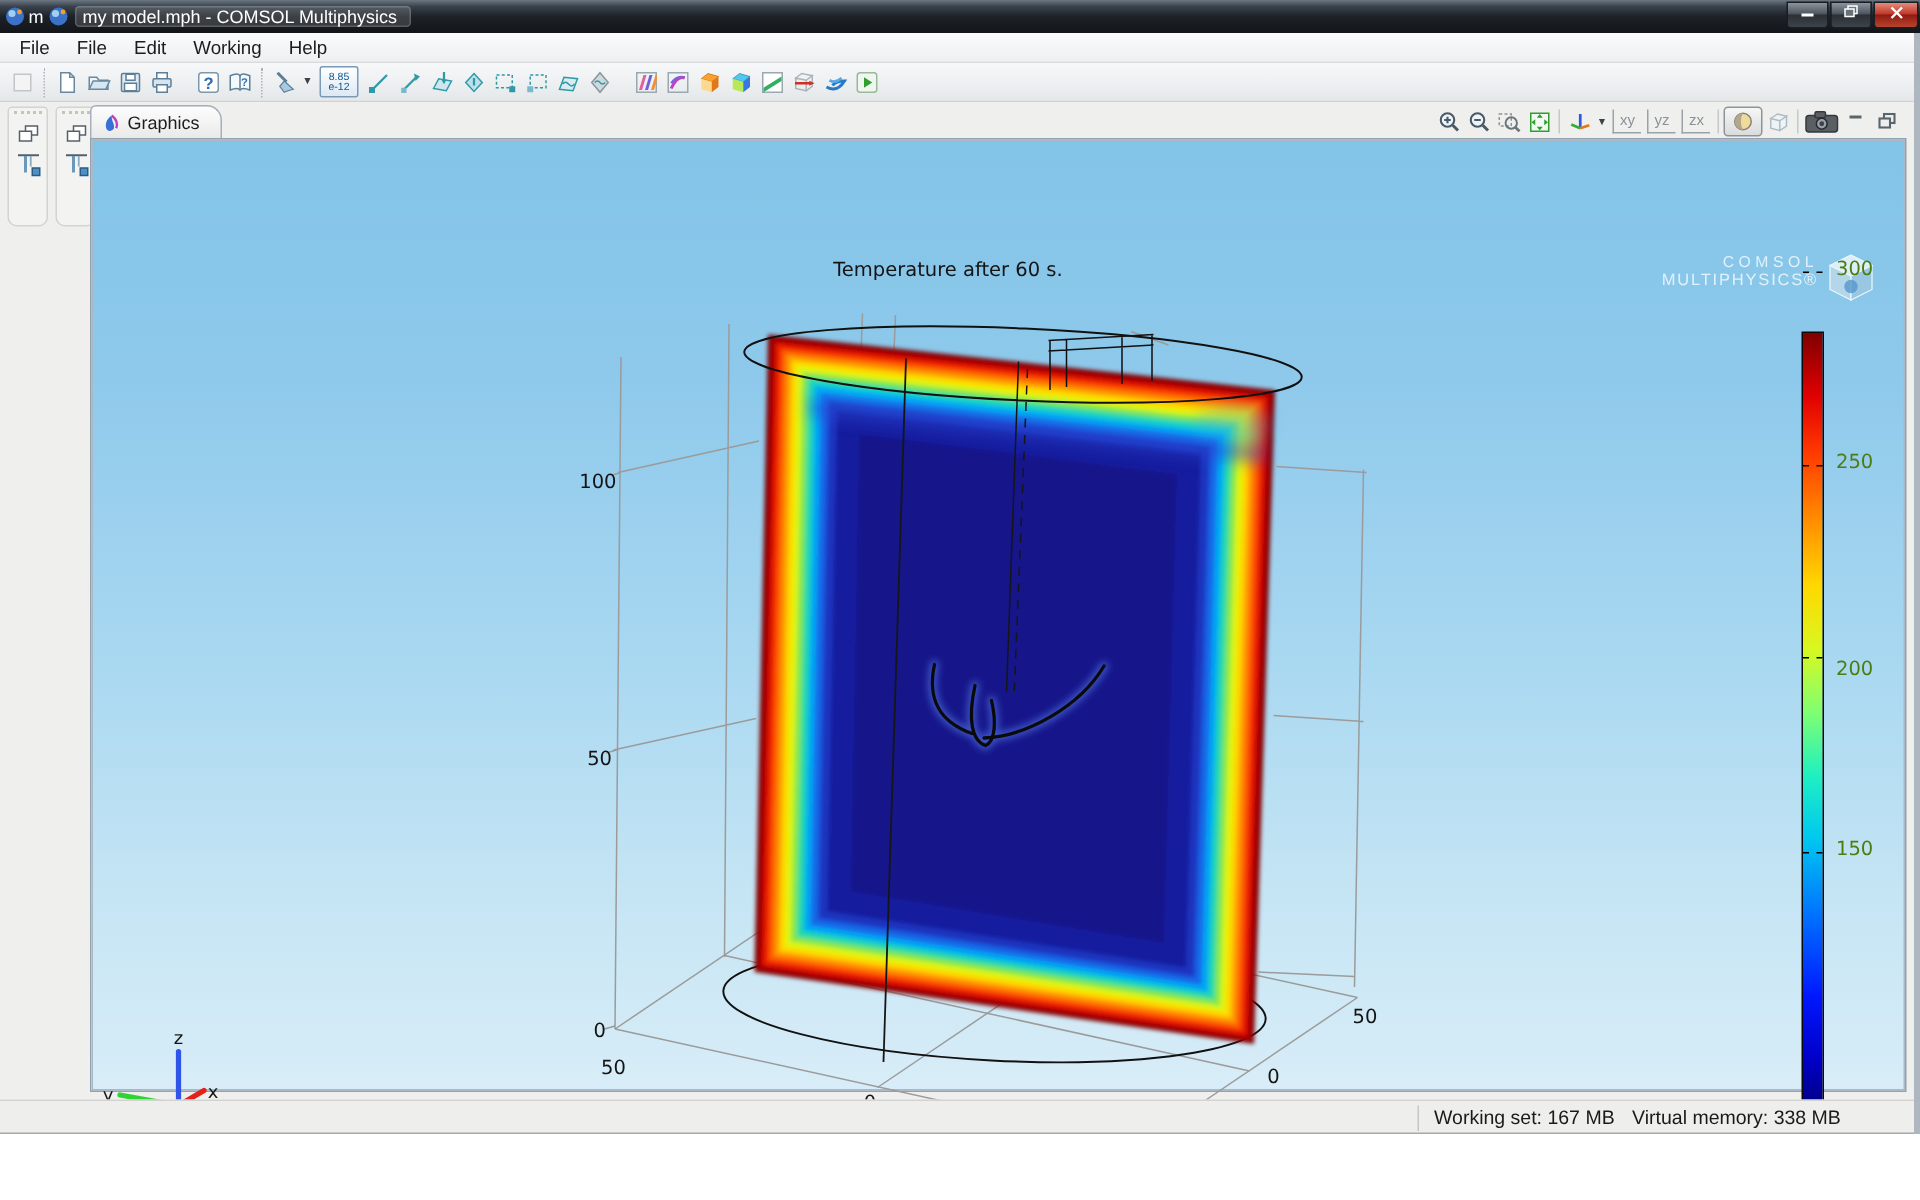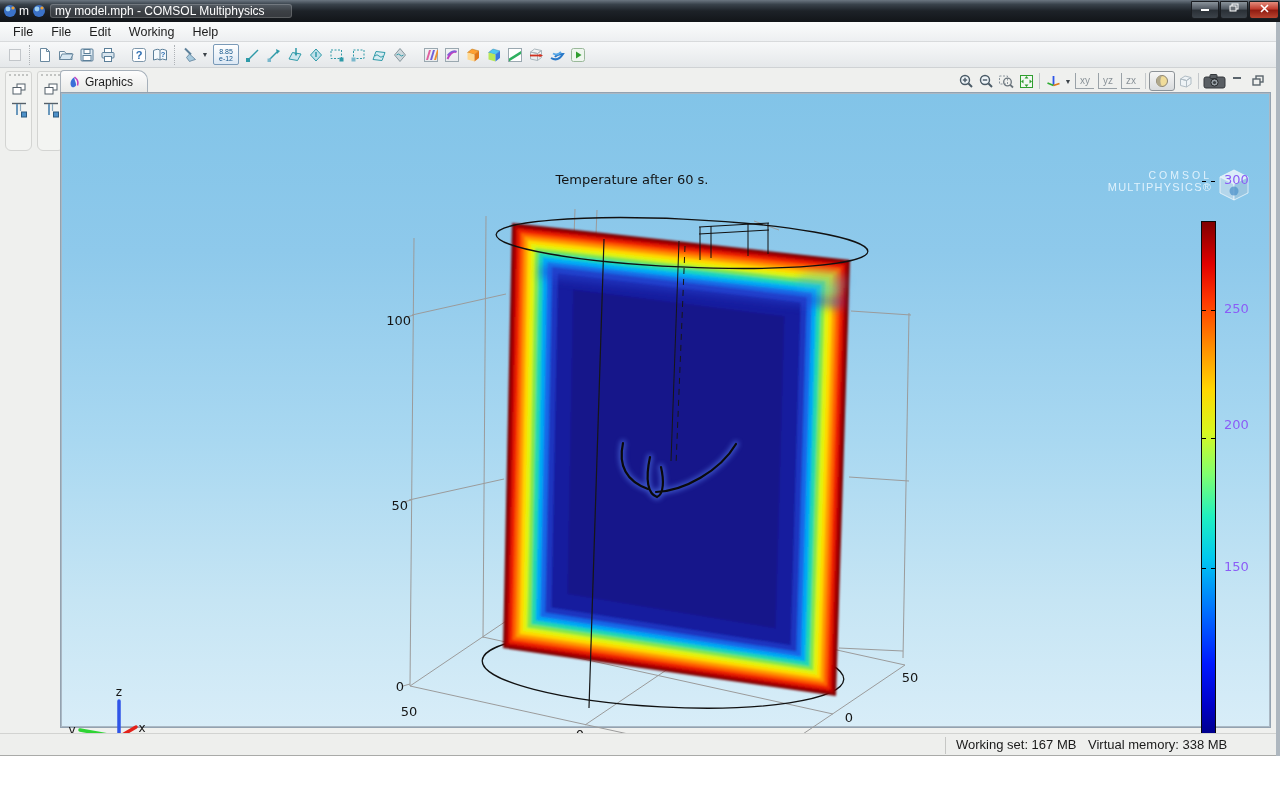--- a/index.html
+++ b/index.html
@@ -5,21 +5,21 @@
   * { margin:0; padding:0; box-sizing:border-box; }
   html,body { background:#fff; }
   #app { position:relative; width:1280px; height:800px; overflow:hidden;
          font-family:"Liberation Sans", sans-serif; background:#fff; }
 
   
   #titlebar { position:absolute; left:0; top:0; width:1280px; height:22px;
     background:linear-gradient(#6b7681 0%, #39424b 20%, #1d2228 50%, #121519 100%);
     display:flex; align-items:center; color:#fff; font-size:12px; }
   .tb-ico { width:14px; height:14px; margin:0 2px 0 3px; flex:0 0 auto; }
-  #title-glass { display:flex; align-items:center; height:14px; padding:0 26px 0 4px; margin-left:2px;
+  #title-glass { display:flex; align-items:center; height:14px; padding:0 8px 0 4px; margin-left:2px;
     background:rgba(255,255,255,0.14); border:1px solid rgba(255,255,255,0.18); border-radius:3px; }
   #win-buttons { position:absolute; right:1px; top:1px; display:flex; }
   .winbtn { width:28px; height:18px; margin-left:1px; border:1px solid #1a1d21; border-radius:0 0 3px 3px;
     background:linear-gradient(#8b949c 0%, #4d555e 45%, #2a3036 50%, #3c434a 100%);
     color:#fff; font-size:9px; line-height:16px; text-align:center; }
   .winbtn.close { width:30px; background:linear-gradient(#e38c7d 0%, #c0392b 45%, #8f1b10 50%, #b8432f 100%); }
 
   
   #menubar { position:absolute; left:0; top:22px; width:1280px; height:20px;
     background:linear-gradient(#fbfcfc, #edeff1); border-bottom:1px solid #d8dadc;
@@ -77,21 +77,21 @@
   #brand-cube { position:absolute; left:1215px; top:99px; }
 
   
   #colorbar { position:absolute; left:1201px; top:153px; width:15px; height:528px;
     border:1px solid #0a0a0a;
     background:linear-gradient(to top,
       #00006e 0%, #0000c8 8%, #0018ff 16%, #0070ff 26%, #00c8f0 36%, #20f0c0 44%,
       #80ff70 52%, #d8f820 60%, #ffd800 68%, #ff9000 76%, #ff3800 85%, #e00000 92%, #800000 100%); }
   .cb-notch { position:absolute; width:4px; height:1px; background:#000; }
   .cb-label { position:absolute; left:1224px; font-family:"DejaVu Sans",sans-serif;
-    font-size:13px; color:#8b5cf6; }
+    font-size:13px; color:#4d7c0f; }
 
   
   #statusbar { position:absolute; left:0; top:733px; width:1280px; height:23px;
     background:#eeefed; border-top:1px solid #d2d3d1; border-bottom:1px solid #a9aaa8;
     font-size:13px; color:#1a1a1a; display:flex; align-items:center; }
   #status-sep { position:absolute; left:945px; top:3px; width:1px; height:17px; background:#c6c7c5; }
   #status-text { position:absolute; left:956px; }
   #status-text span { margin-right:8px; }
 
   #rframe { position:absolute; left:1276px; top:22px; width:4px; height:734px; background:#aeb7bf; }
@@ -534,21 +534,21 @@
 
     <div id="colorbar"></div>
   <div class="cb-notch" style="left: 1202px; top: 112.984px;"></div>
       <div class="cb-notch" style="left: 1211px; top: 112.984px;"></div>
       <div class="cb-label" style="top: 103.984px;">300</div>
       <div class="cb-notch" style="left: 1202px; top: 241.816px;"></div>
       <div class="cb-notch" style="left: 1211px; top: 241.816px;"></div>
       <div class="cb-label" style="top: 232.816px;">250</div>
       <div class="cb-notch" style="left: 1202px; top: 370.12px;"></div>
       <div class="cb-notch" style="left: 1211px; top: 370.12px;"></div>
-      <div class="cb-label" style="top: 349px;">200</div>
+      <div class="cb-label" style="top: 371px;">200</div>
       <div class="cb-notch" style="left: 1202px; top: 500.008px;"></div>
       <div class="cb-notch" style="left: 1211px; top: 500.008px;"></div>
       <div class="cb-label" style="top: 491.008px;">150</div>
     </div>
 
   <div id="statusbar">
     <div id="status-sep"></div>
     <div id="status-text">
       <span>Working set: 167 MB</span>
       <span>Virtual memory: 338 MB</span>

